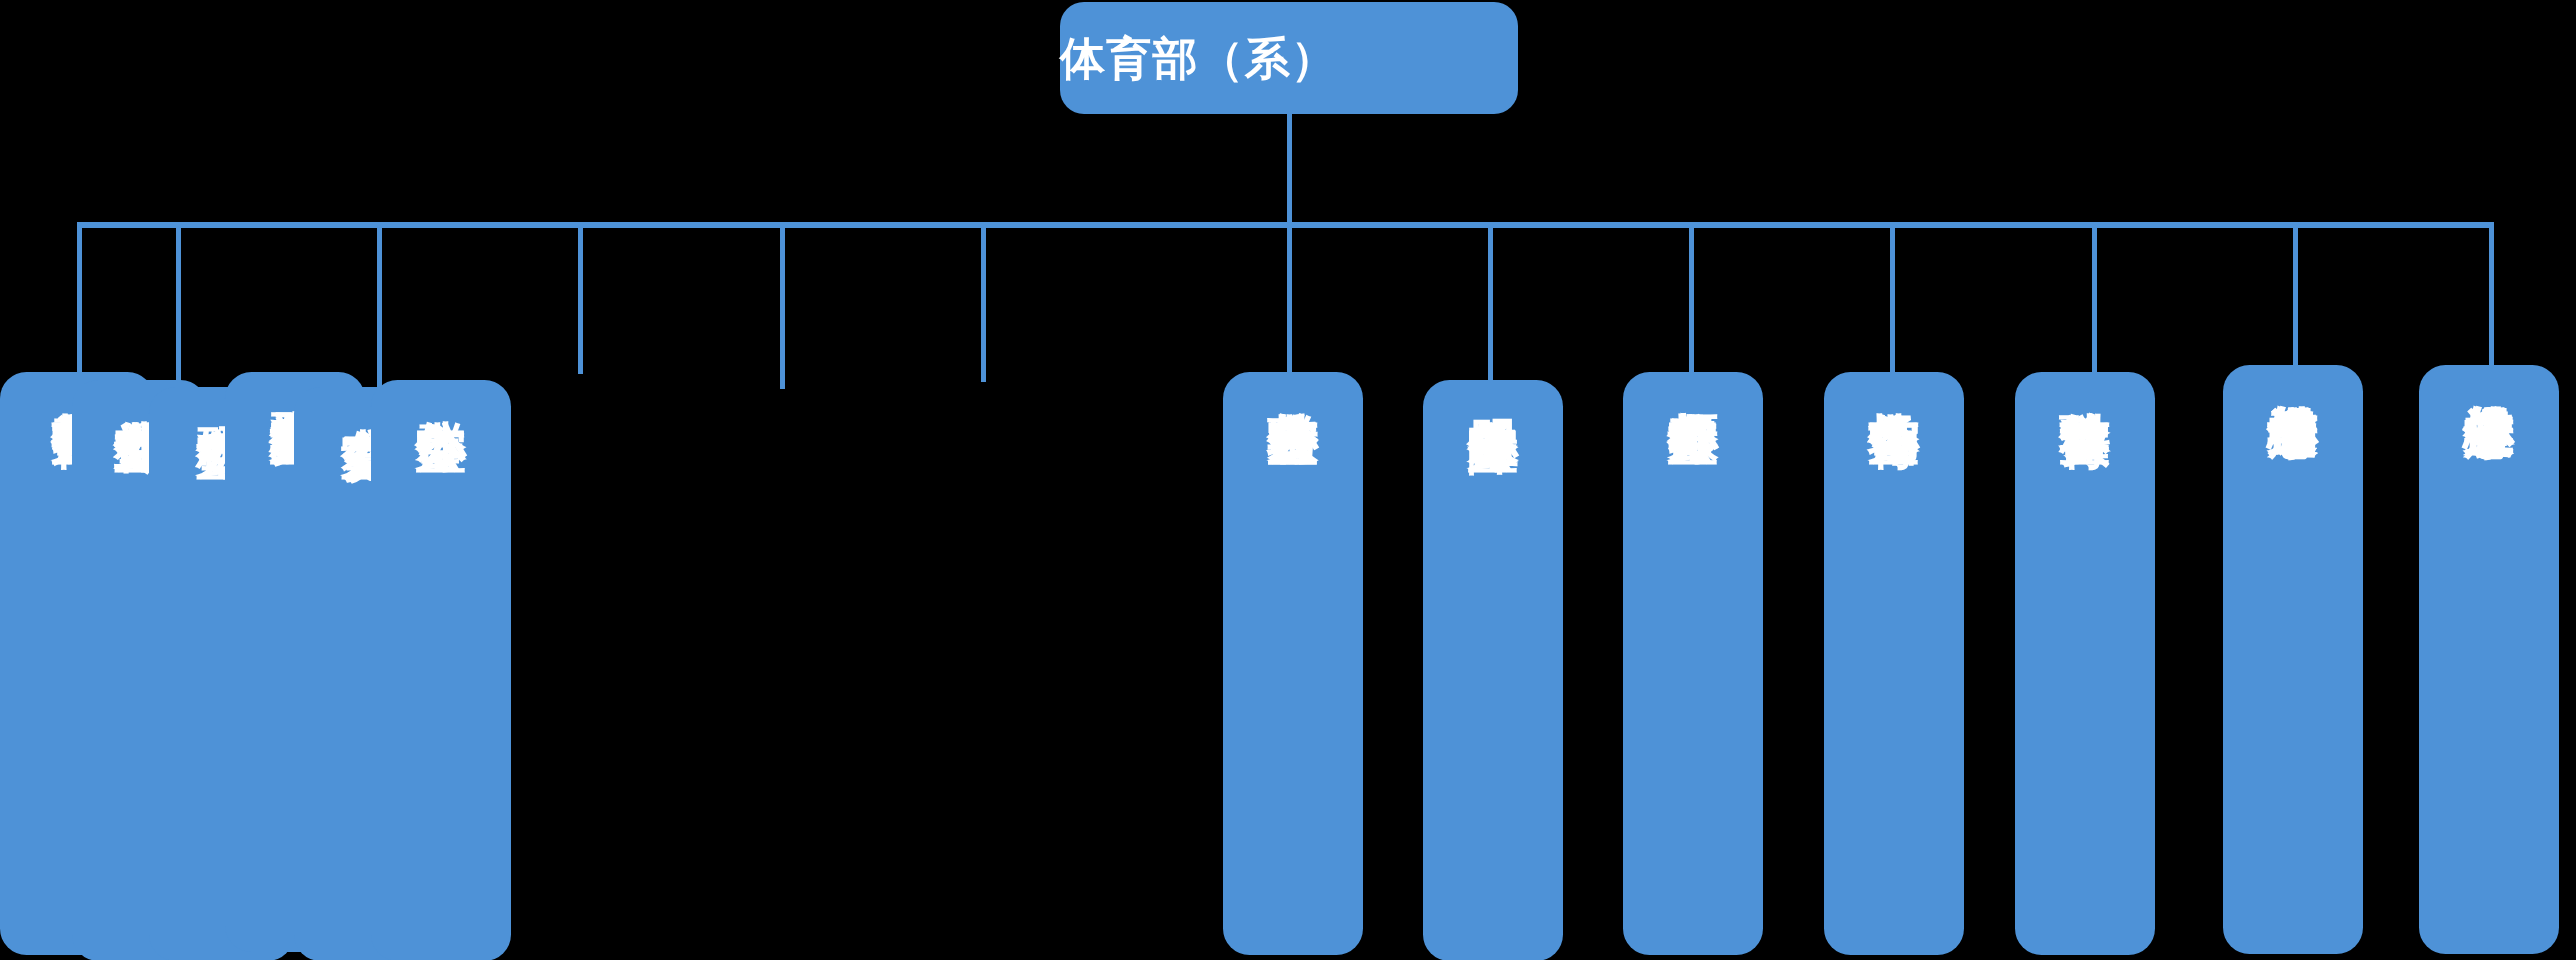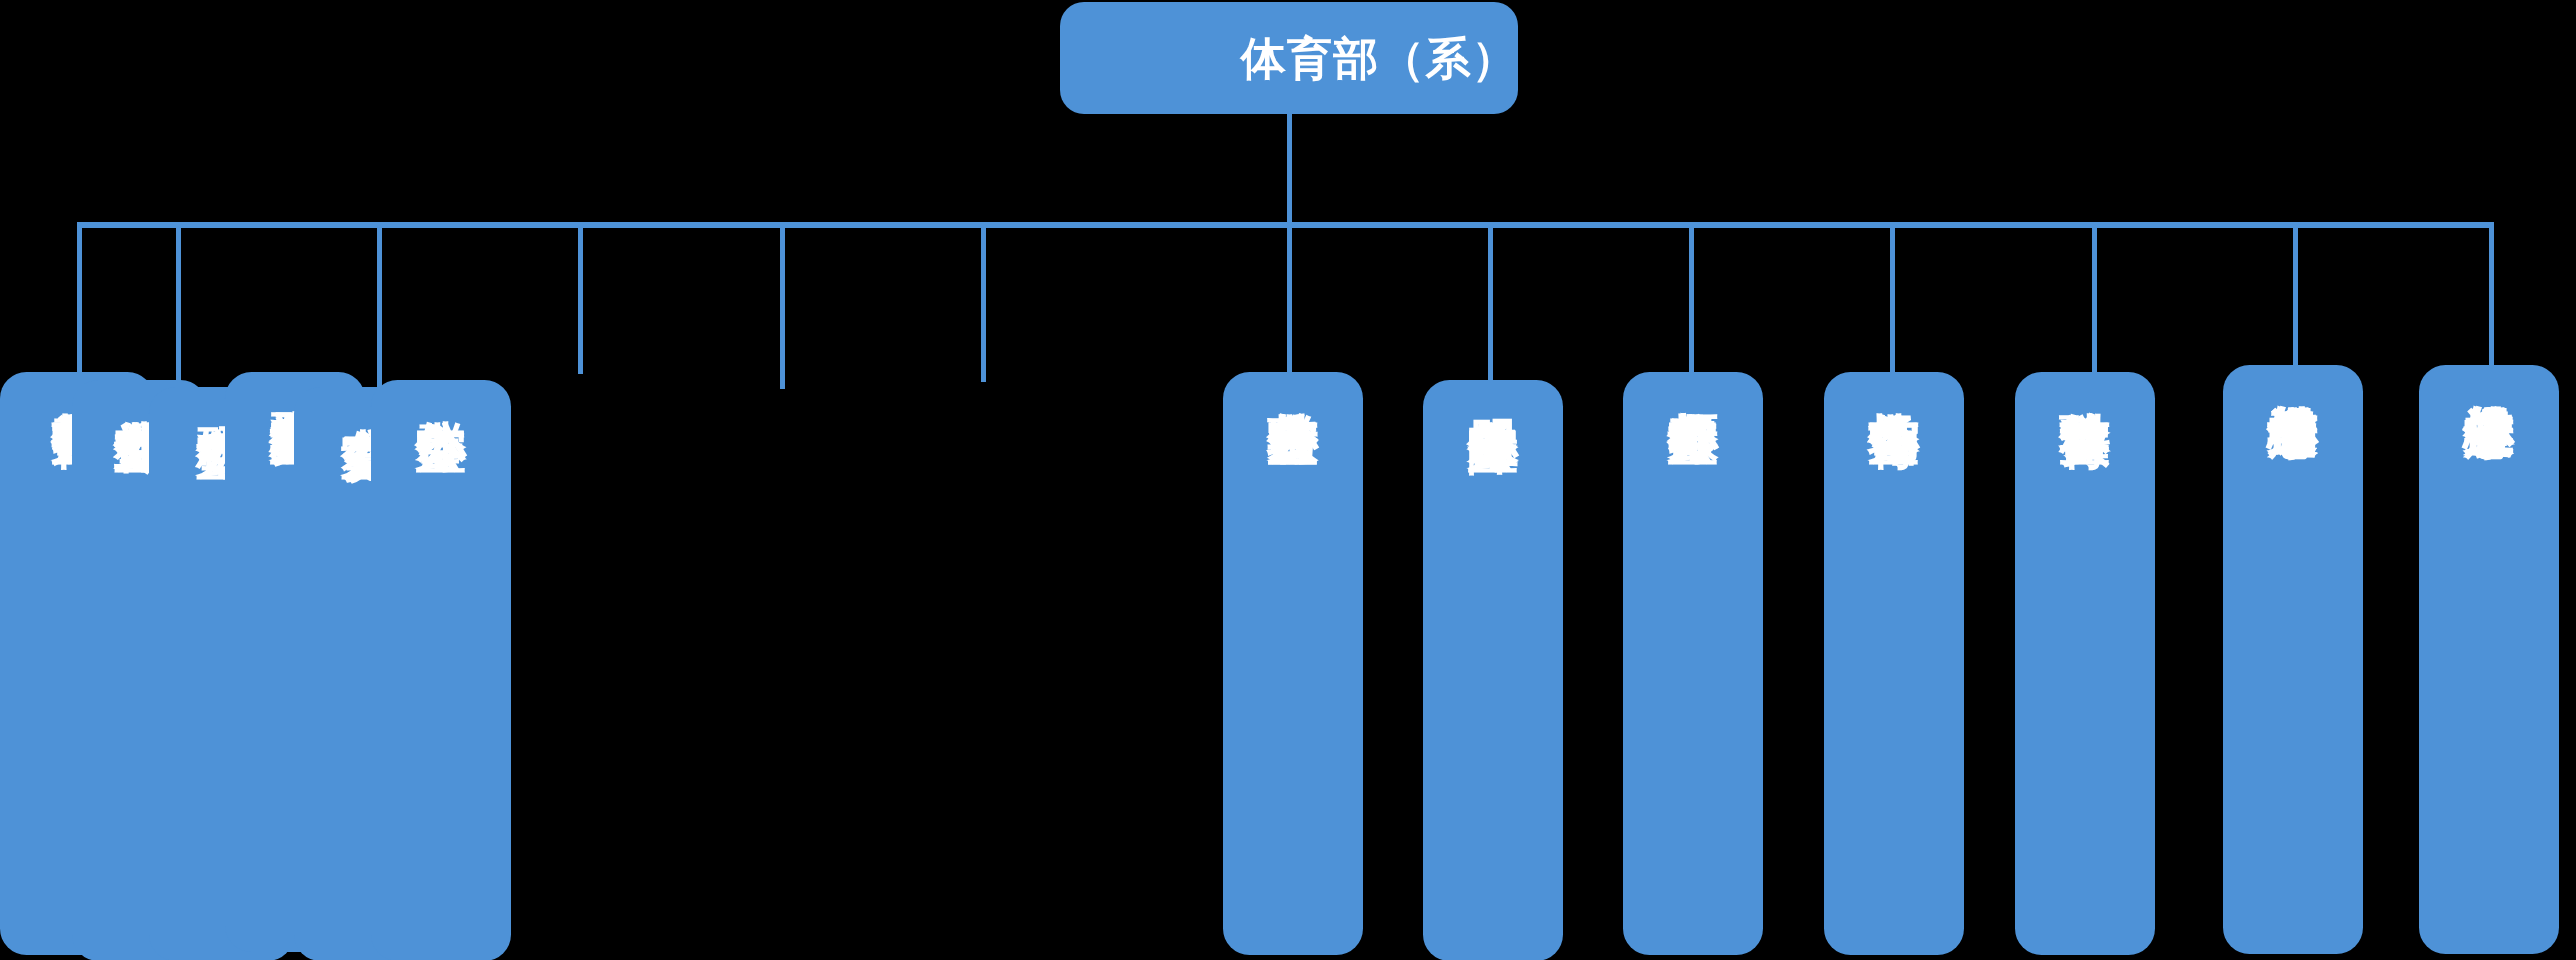--- a/index.html
+++ b/index.html
@@ -22,21 +22,21 @@
   .node {
     position: absolute;
     background: #4e92d7;
     border-radius: 26.5px;
     box-sizing: border-box;
   }
   .node-root {
     border-radius: 24px;
     display: flex;
     align-items: center;
-    justify-content: flex-end;
+    justify-content: flex-start;
   }
   .root-label {
     color: #ffffff;
     font-size: 45px;
     font-weight: 700;
     letter-spacing: 1.2px;
     white-space: nowrap;
     line-height: 1;
   }
   .node-child {

